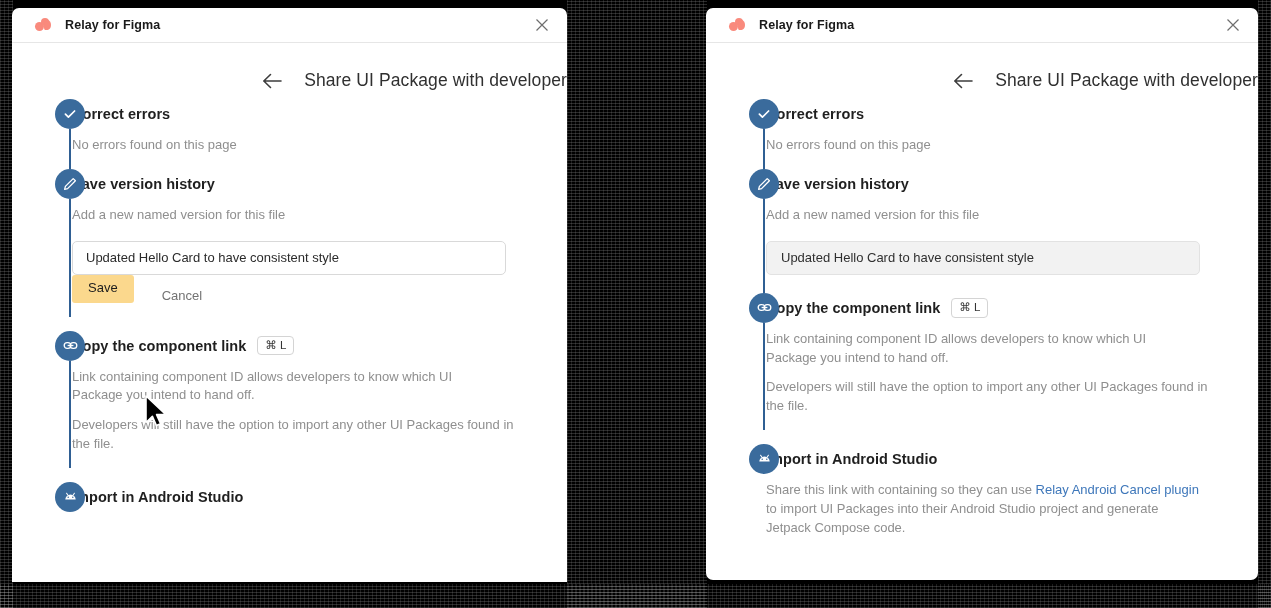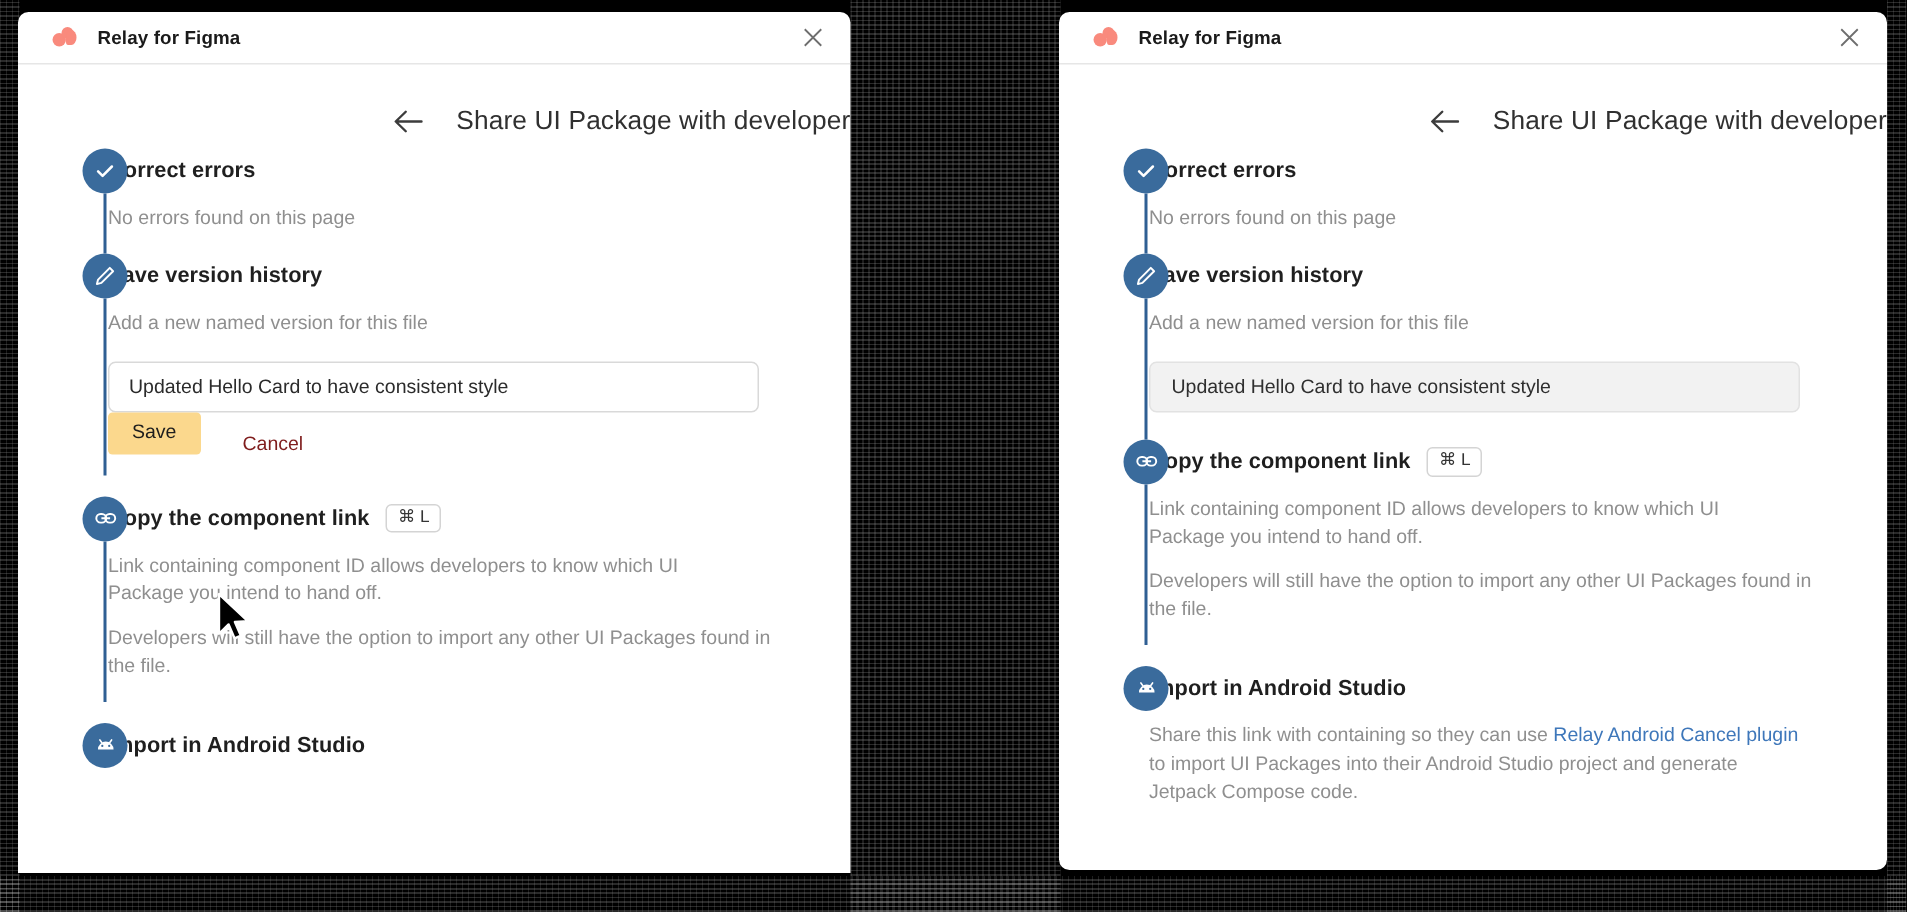--- a/index.html
+++ b/index.html
@@ -268,21 +268,21 @@
     padding: 6px 16px 7px 16px;
     cursor: pointer;
     line-height: 1.15;
   }
 
   .btn-cancel {
     background: none;
     border: none;
     font-family: "Liberation Sans", sans-serif;
     font-size: 13px;
-    color: #7f1d1d;
+    color: #737373;
     margin-left: 28px;
     cursor: pointer;
     padding: 0;
   }
 
   
   #mouse-cursor {
     position: absolute;
     left: 132px;
     top: 386px;

